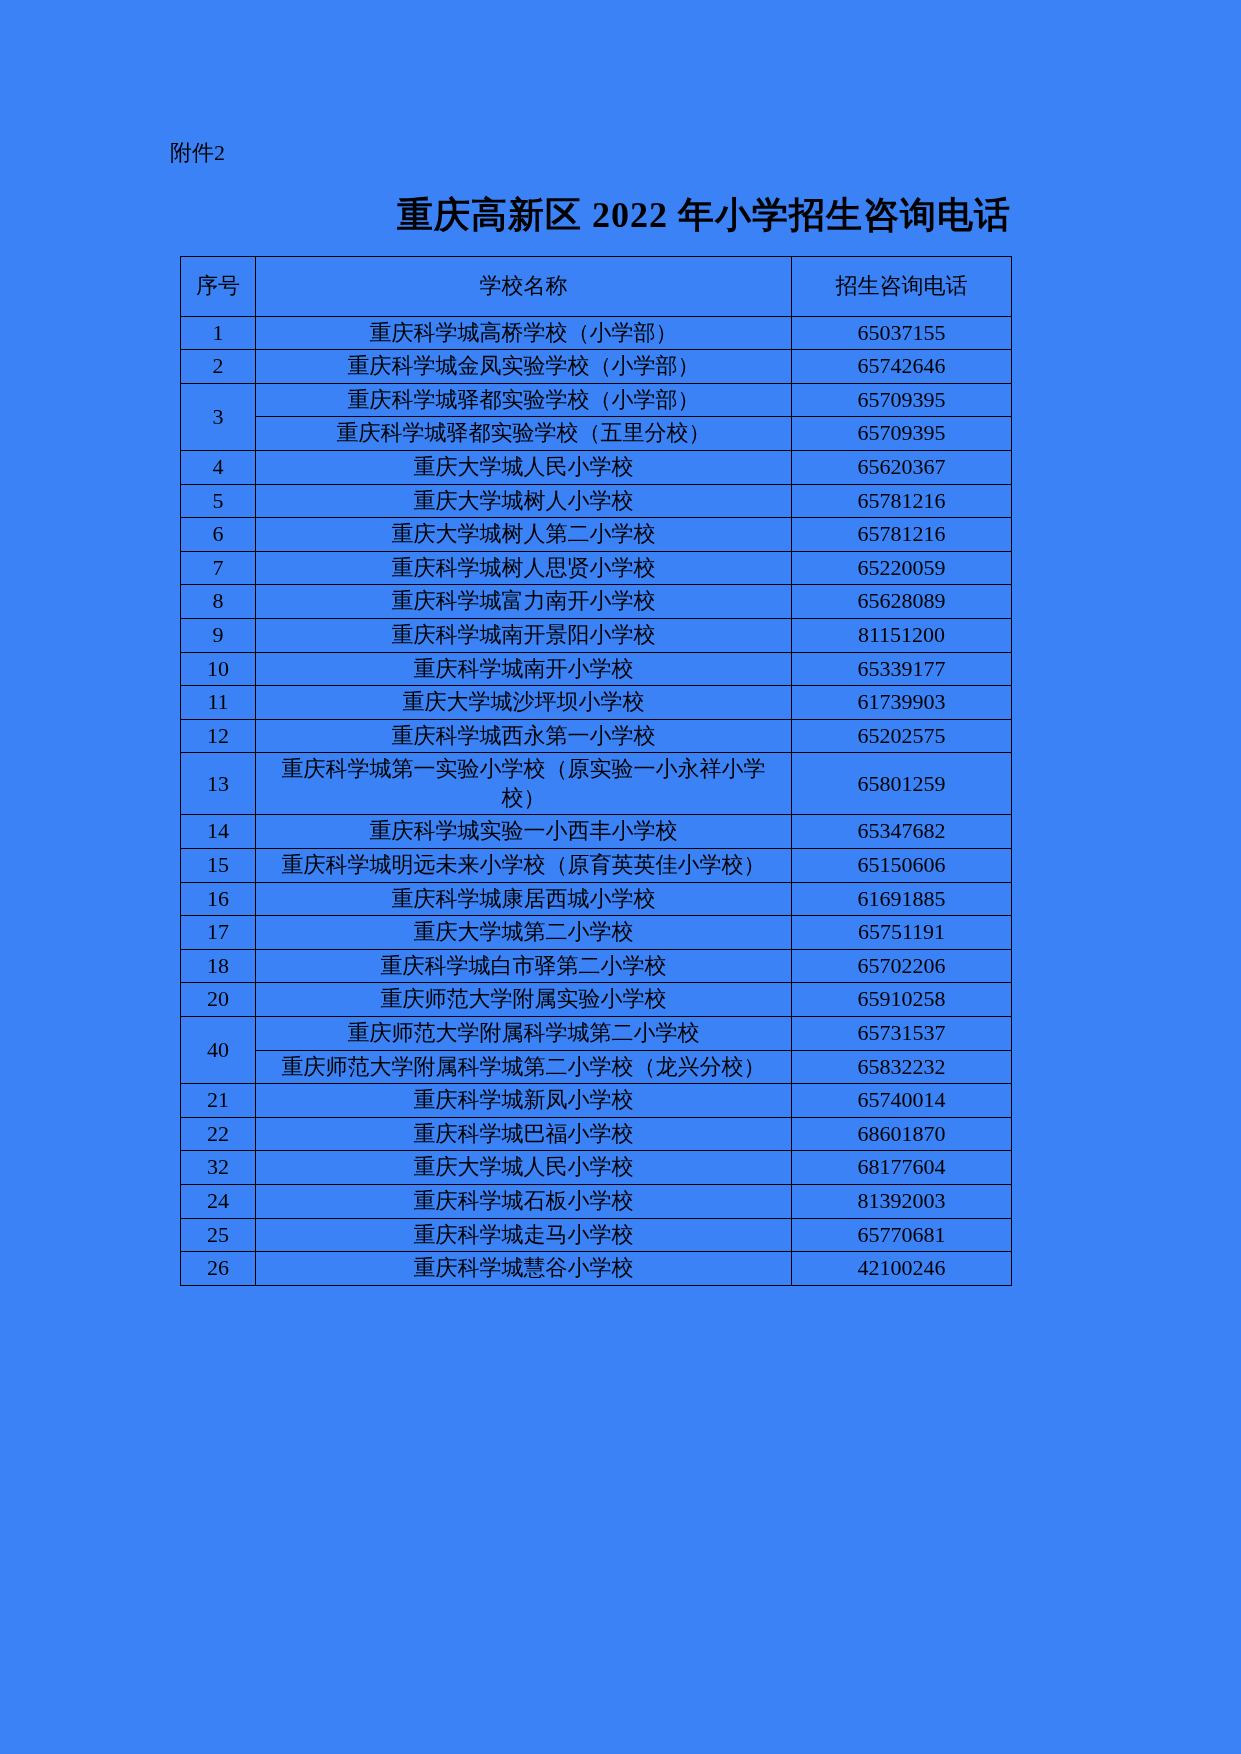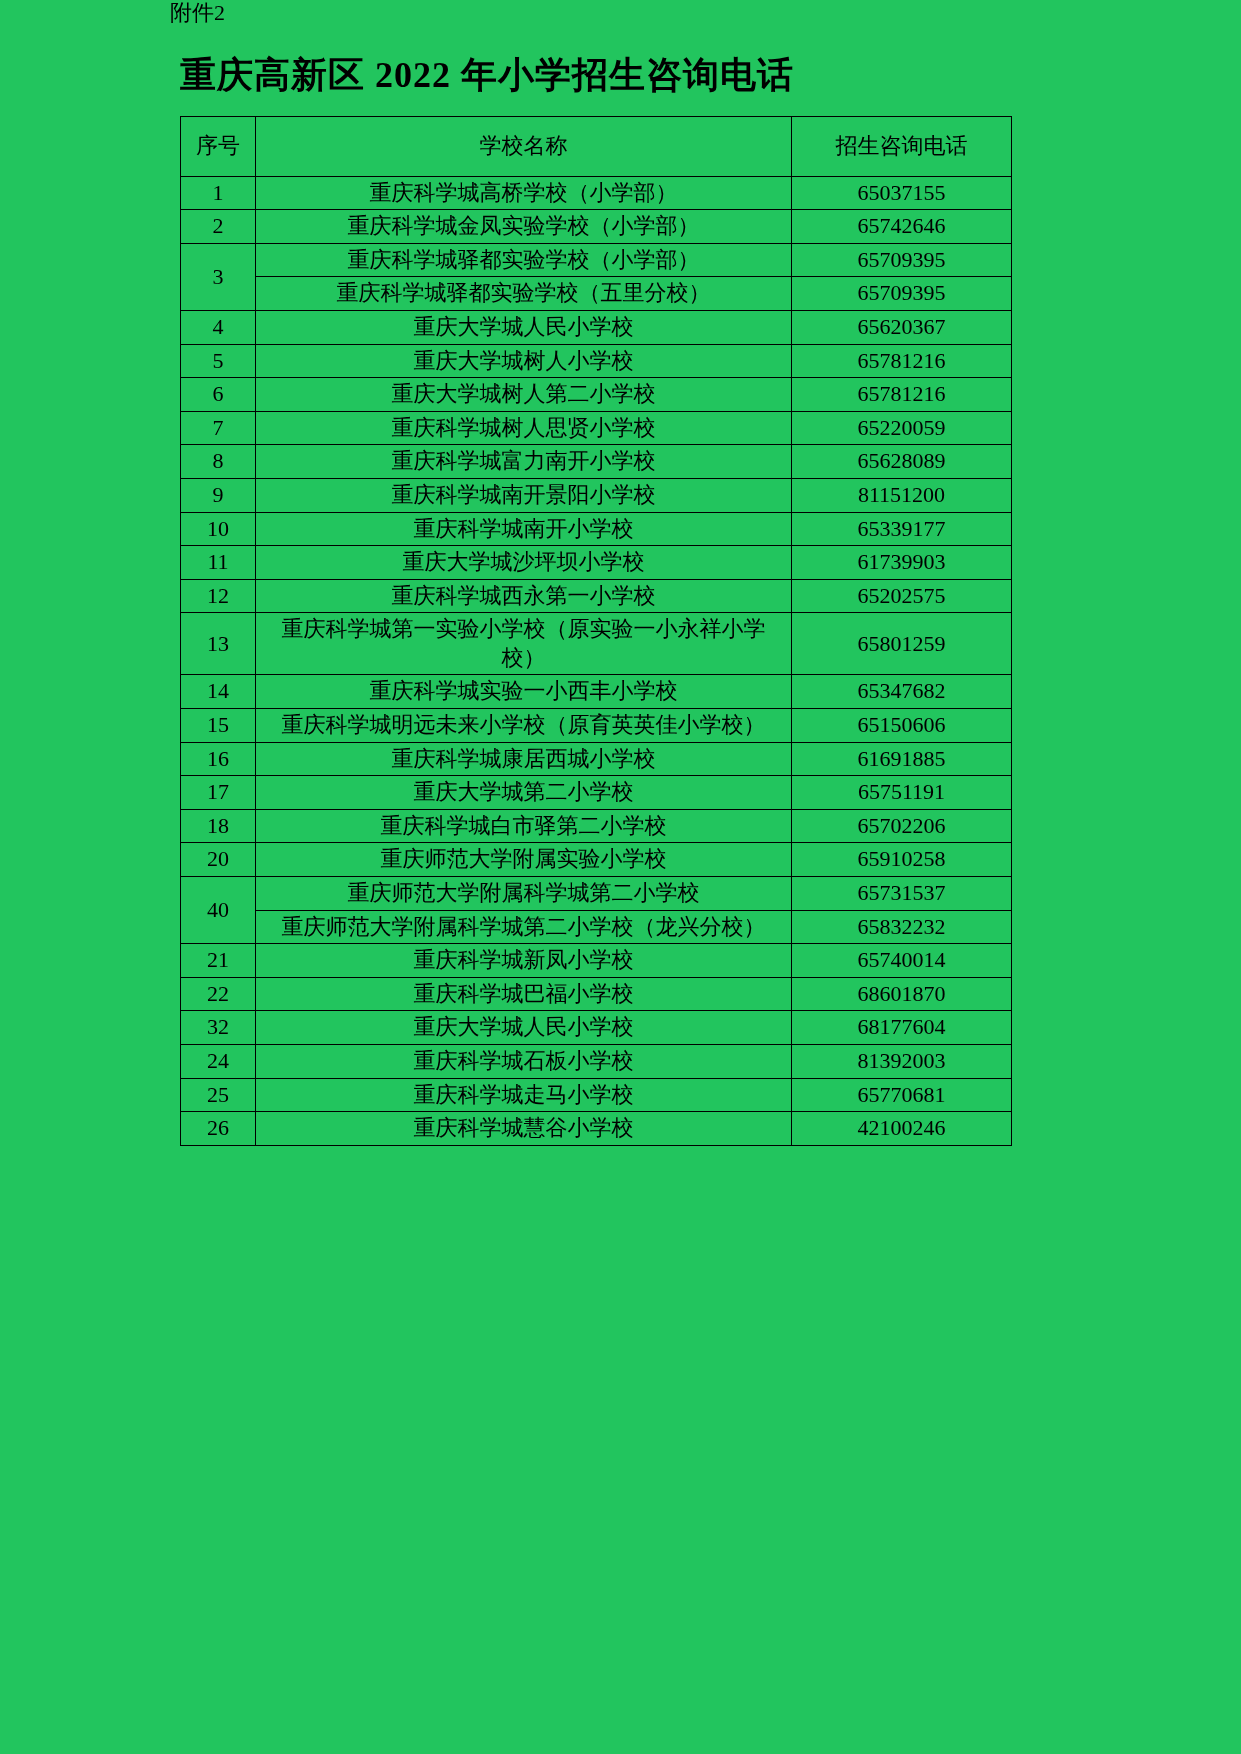--- a/index.html
+++ b/index.html
@@ -11,32 +11,33 @@
   body {
     width: 1241px;
     min-height: 1754px;
     font-family: "Liberation Serif", "DejaVu Serif", serif;
     color: #000000;
   }
   .page {
     position: relative;
     width: 1241px;
     height: 1754px;
-    background: #22c55e;
+    background: #3b82f6;
+    padding-top: 140px;
     overflow: hidden;
   }
   .attachment {
     margin-left: 170px;
     font-size: 22px;
     line-height: 1.2;
   }
   .doc-title {
     width: 831px;
     margin: 28px 0 0 180px;
-    text-align: left;
+    text-align: right;
     font-size: 36px;
     font-weight: bold;
     letter-spacing: 1px;
     line-height: 1.2;
   }
   table.school-table {
     margin: 18px 0 0 180px;
     width: 831px;
     border-collapse: collapse;
     table-layout: fixed;

